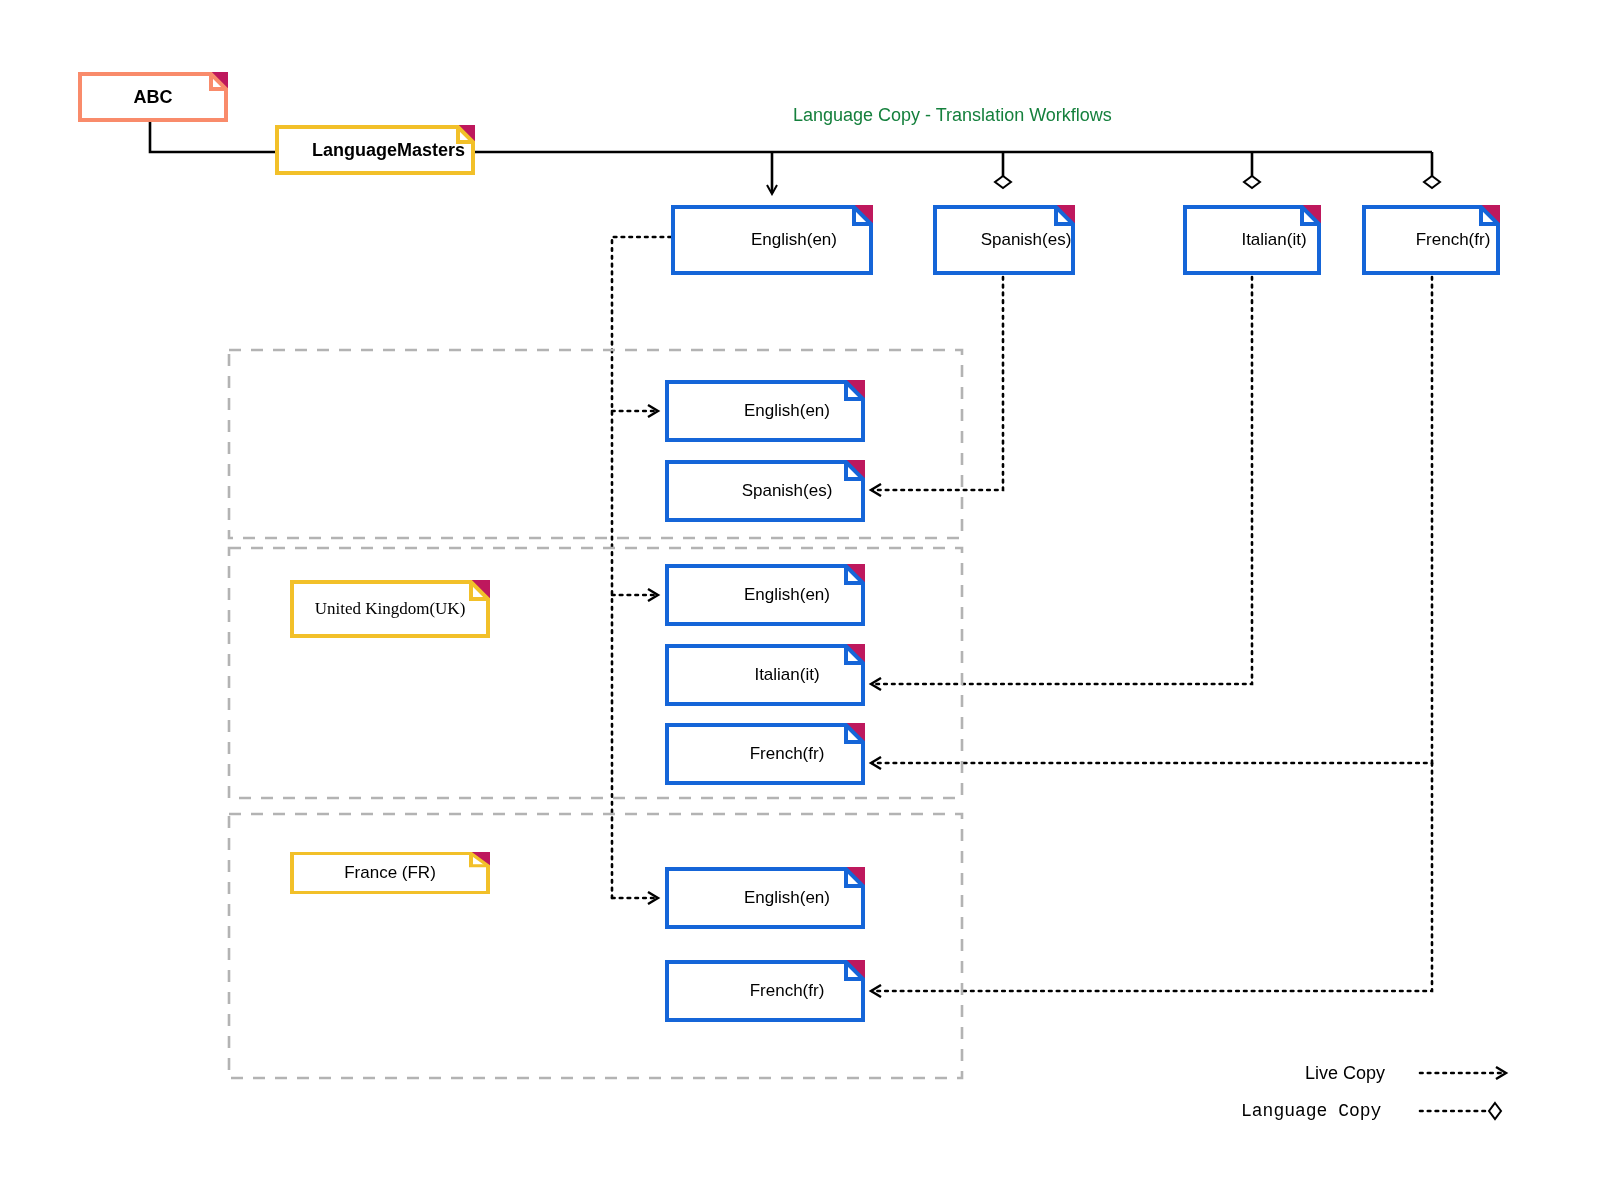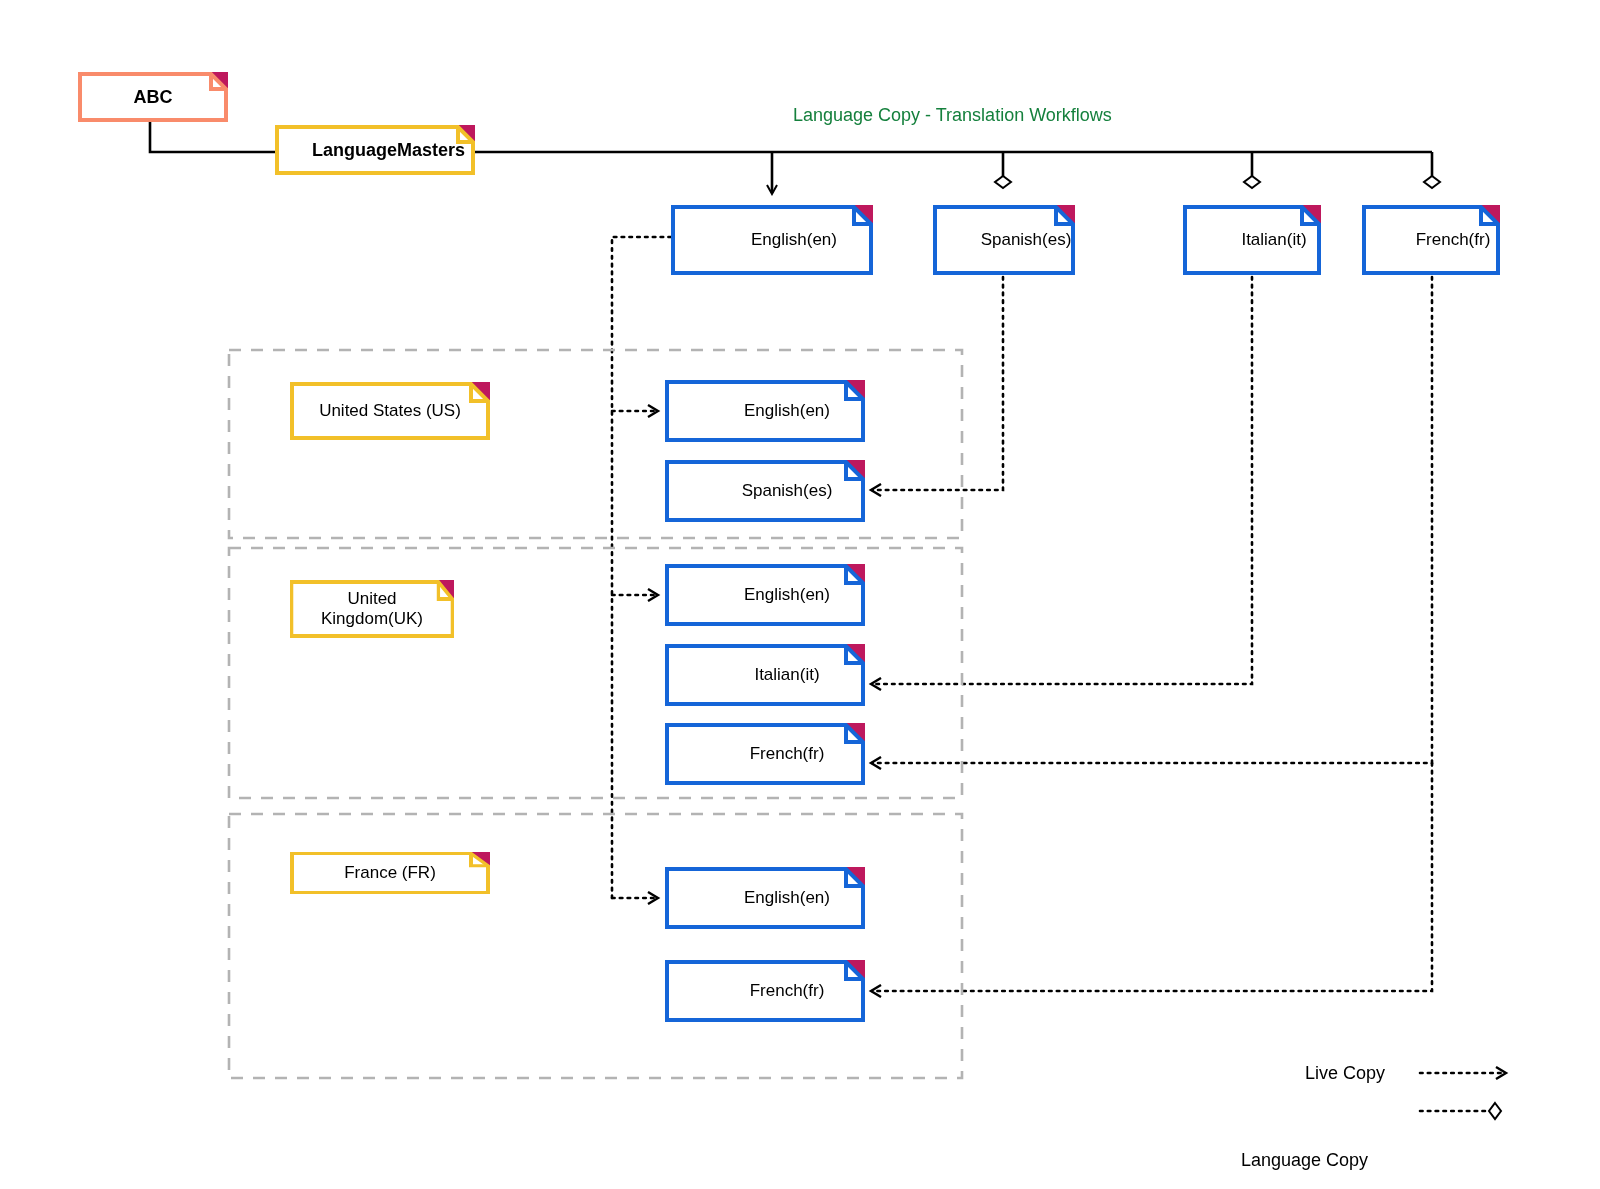--- a/index.html
+++ b/index.html
@@ -165,45 +165,38 @@
   </div>
 
   <div class="node node-blue" style="left:1362px; top:205px; width:138px; height:70px;">
     <svg class="shape" viewBox="0 0 138 70" preserveAspectRatio="none">
       <path d="M2,2 L119,2 L136,19 L136,68 L2,68 Z" fill="#ffffff" stroke="#1565D8" stroke-width="4"></path>
       <path d="M119,2 L119,19 L136,19" fill="none" stroke="#1565D8" stroke-width="4"></path>
     </svg>
     <span class="label">French(fr)</span>
   </div>
 
-  <div class="node node-yellow" style="left:290px; top:382px; width:200px; height:58px;">
-    <svg class="shape" viewBox="0 0 200 58" preserveAspectRatio="none">
-      <path d="M2,2 L181,2 L198,19 L198,56 L2,56 Z" fill="#ffffff" stroke="#F2C029" stroke-width="4"></path>
-      <path d="M181,2 L181,19 L198,19" fill="none" stroke="#F2C029" stroke-width="4"></path>
-    </svg>
-    <span class="label">United States (US)</span>
-  </div>
 
   <div class="node node-blue" style="left:665px; top:380px; width:200px; height:62px;">
     <svg class="shape" viewBox="0 0 200 62" preserveAspectRatio="none">
       <path d="M2,2 L181,2 L198,19 L198,60 L2,60 Z" fill="#ffffff" stroke="#1565D8" stroke-width="4"></path>
       <path d="M181,2 L181,19 L198,19" fill="none" stroke="#1565D8" stroke-width="4"></path>
     </svg>
     <span class="label">English(en)</span>
   </div>
 
   <div class="node node-blue" style="left:665px; top:460px; width:200px; height:62px;">
     <svg class="shape" viewBox="0 0 200 62" preserveAspectRatio="none">
       <path d="M2,2 L181,2 L198,19 L198,60 L2,60 Z" fill="#ffffff" stroke="#1565D8" stroke-width="4"></path>
       <path d="M181,2 L181,19 L198,19" fill="none" stroke="#1565D8" stroke-width="4"></path>
     </svg>
     <span class="label">Spanish(es)</span>
   </div>
 
-  <div class="node node-yellow" style="left:290px; top:580px; width:164px; height:58px;">
+  <div class="node node-yellow" style="left:290px; top:580px; width:200px; height:58px;font-family:Liberation Serif, serif;">
     <svg class="shape" viewBox="0 0 200 58" preserveAspectRatio="none">
       <path d="M2,2 L181,2 L198,19 L198,56 L2,56 Z" fill="#ffffff" stroke="#F2C029" stroke-width="4"></path>
       <path d="M181,2 L181,19 L198,19" fill="none" stroke="#F2C029" stroke-width="4"></path>
     </svg>
     <span class="label">United Kingdom(UK)</span>
   </div>
 
   <div class="node node-blue" style="left:665px; top:564px; width:200px; height:62px;">
     <svg class="shape" viewBox="0 0 200 62" preserveAspectRatio="none">
       <path d="M2,2 L181,2 L198,19 L198,60 L2,60 Z" fill="#ffffff" stroke="#1565D8" stroke-width="4"></path>
@@ -246,15 +239,15 @@
 
   <div class="node node-blue" style="left:665px; top:960px; width:200px; height:62px;">
     <svg class="shape" viewBox="0 0 200 62" preserveAspectRatio="none">
       <path d="M2,2 L181,2 L198,19 L198,60 L2,60 Z" fill="#ffffff" stroke="#1565D8" stroke-width="4"></path>
       <path d="M181,2 L181,19 L198,19" fill="none" stroke="#1565D8" stroke-width="4"></path>
     </svg>
     <span class="label">French(fr)</span>
   </div>
 
   <div class="legend-label" style="left:1305px; top:1063px;">Live Copy</div>
-  <div class="legend-label" style="left:1241px; top:1150px;">Language Copy</div>
+  <div class="legend-label" style="left:1241px; top:1101px;font-family:Liberation Mono, monospace;">Language Copy</div>
 
 </div>
 
 </body></html>

